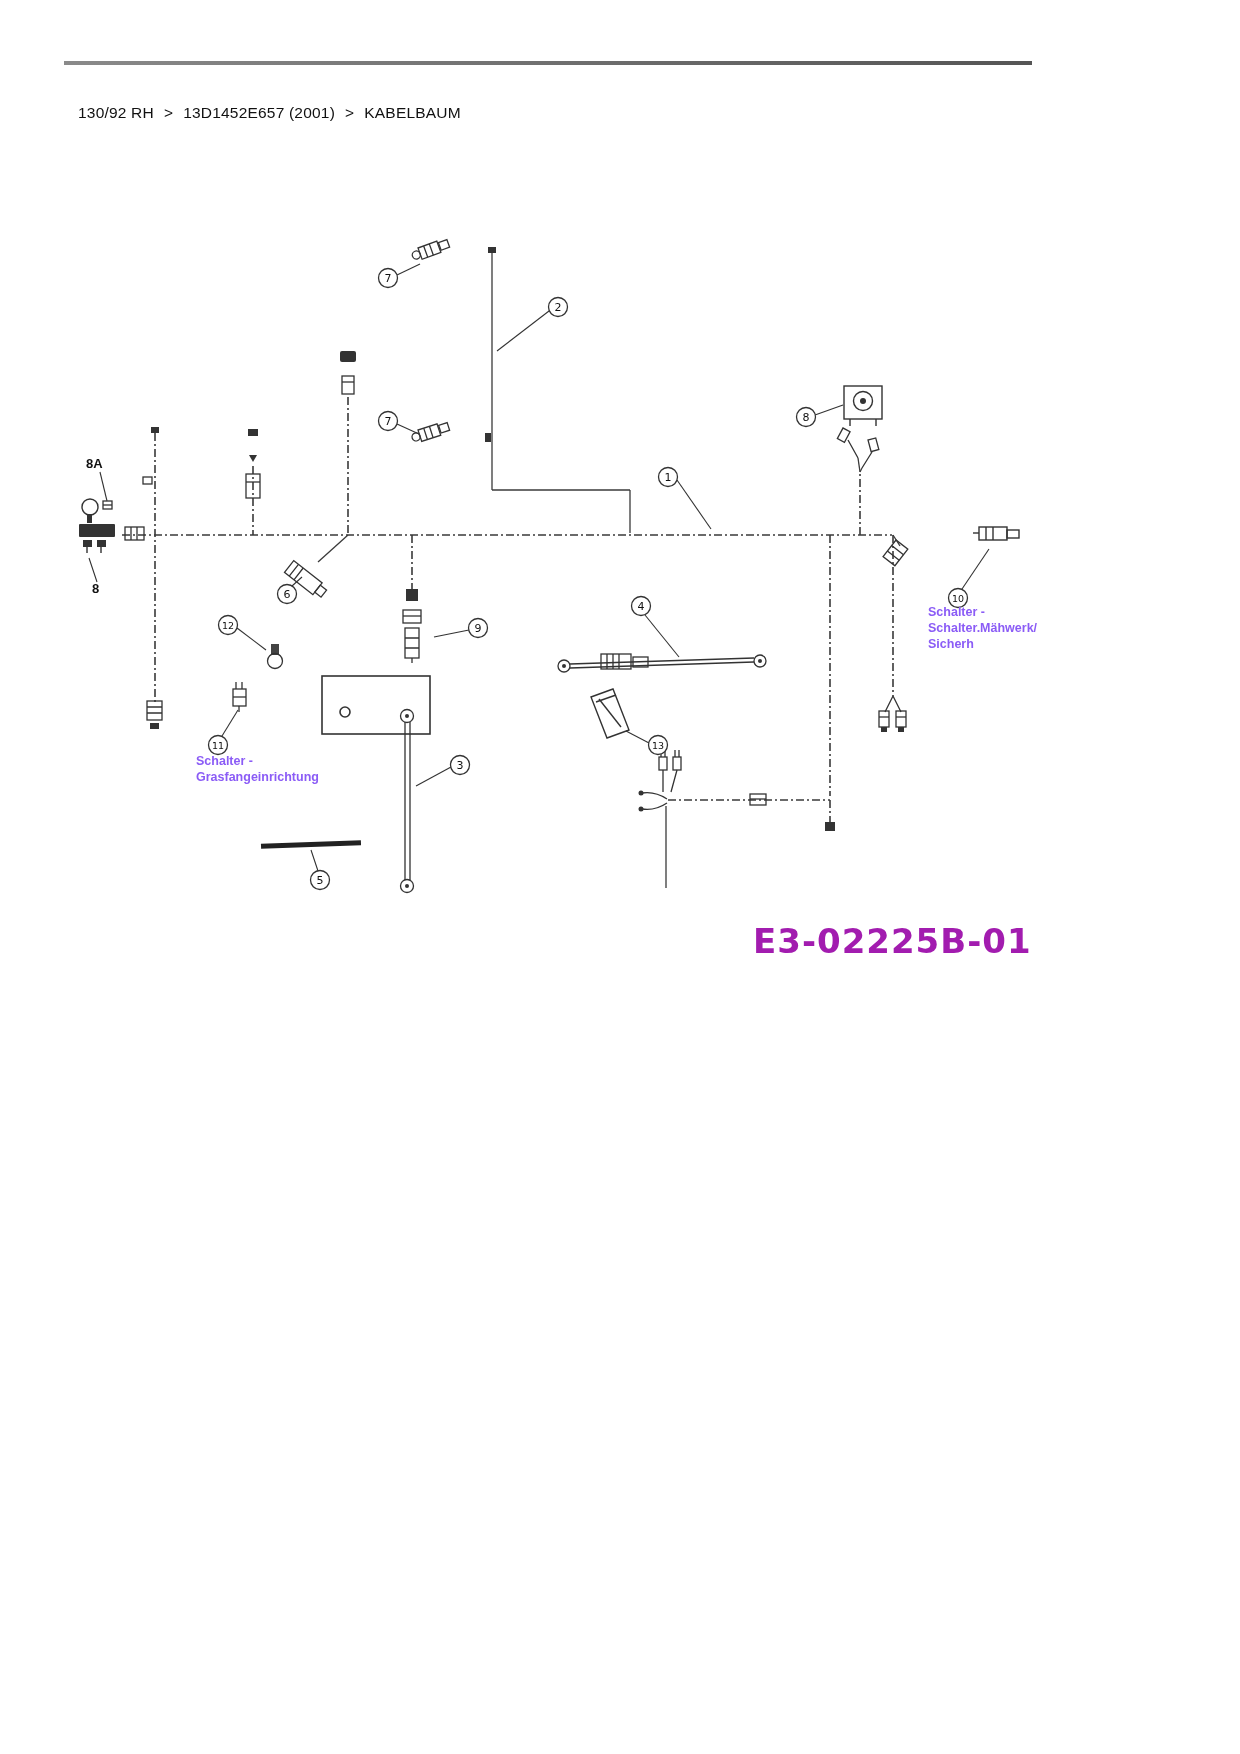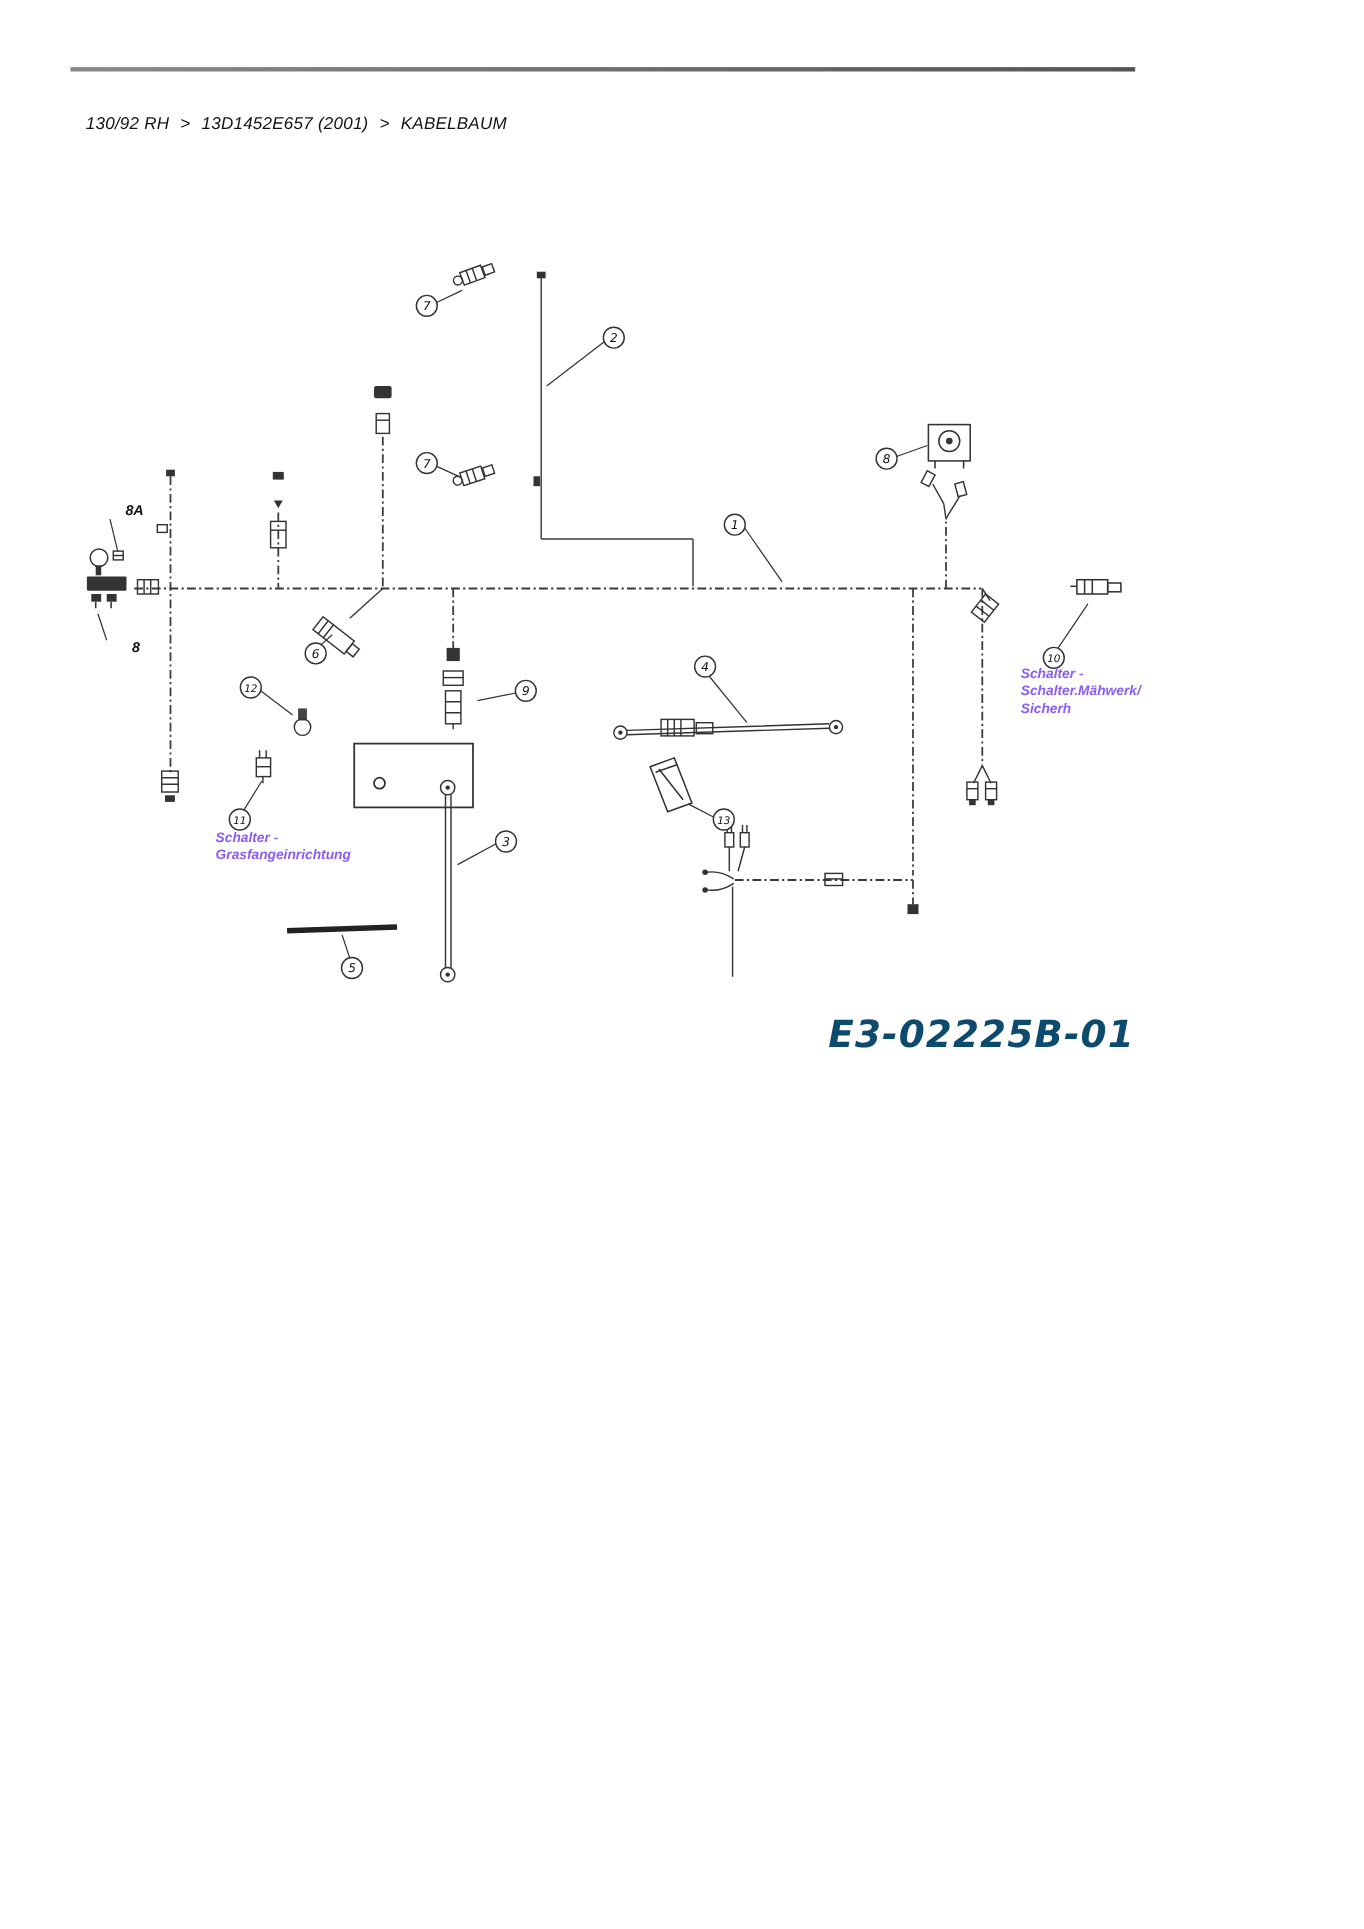--- a/index.html
+++ b/index.html
@@ -1,27 +1,27 @@
 <!DOCTYPE html>
 <html><head>
 <meta charset="utf-8">
 <style>
   html,body{margin:0;padding:0;background:#fff;}
   .page{position:relative;width:1240px;height:1650px;background:#fff;overflow:hidden;
-        font-family:"Liberation Sans", sans-serif;color:#1a1a1a;font-style:italic;}
+        font-family:"Liberation Sans", sans-serif;color:#1a1a1a;}
   .top-rule{position:absolute;left:64px;top:61px;width:968px;height:4px;
             background:linear-gradient(to right,#8a8a8a,#555);}
   .breadcrumb{position:absolute;left:78px;top:104px;font-size:15.5px;letter-spacing:.2px;
               color:#111;display:flex;gap:10px;align-items:baseline;}
   .breadcrumb .sep{color:#111;}
   .diagram-svg{position:absolute;left:0;top:0;}
   .diagram-label{position:absolute;font-size:12.5px;font-weight:bold;color:#8b5cf6;line-height:16px;white-space:nowrap;}
-  .small-num{position:absolute;font-size:13px;font-weight:bold;color:#111;margin-left:28px;}
+  .small-num{position:absolute;font-size:13px;font-weight:bold;color:#111;}
   .drawing-number{position:absolute;left:753px;top:921px;font-size:34px;font-weight:bold;
-                  letter-spacing:1px;color:#0c4a6e;font-family:"DejaVu Sans", sans-serif;}
+                  letter-spacing:1px;color:#a21caf;font-family:"DejaVu Sans", sans-serif;}
 </style>
 </head>
 <body>
 
 <div class="page">
 
   <div class="top-rule"></div>
 
   <div class="breadcrumb">
     <span>130/92 RH</span>

